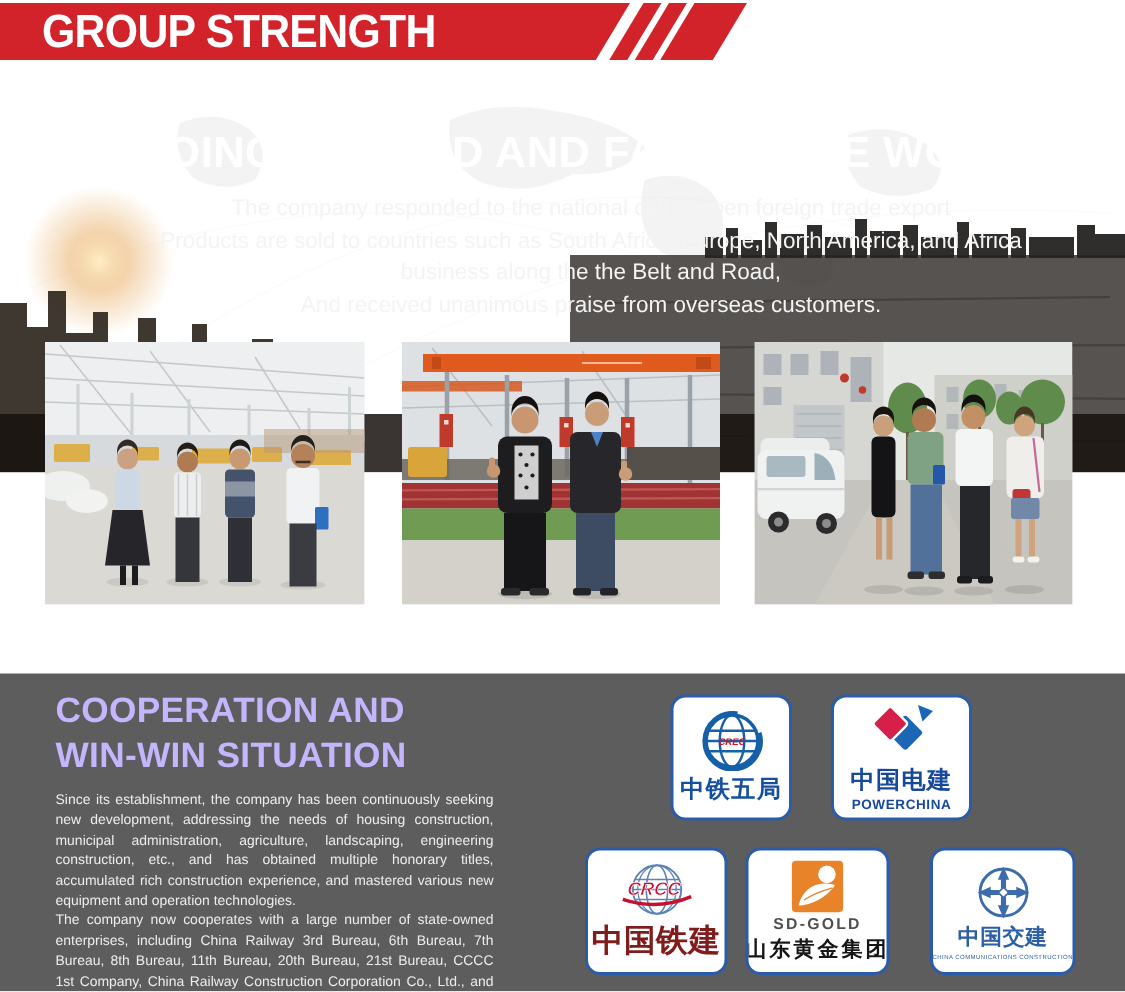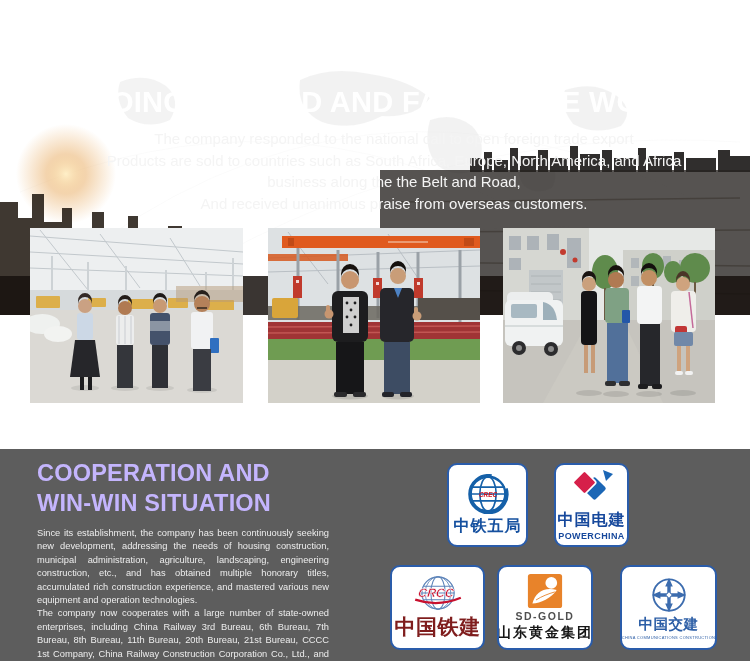--- a/index.html
+++ b/index.html
@@ -41,38 +41,45 @@
   .coop-left{position:absolute;left:37px;top:9px;width:292px;}
   .coop-title{margin:0;font-size:23.5px;line-height:30px;font-weight:bold;color:#c4b5fd;letter-spacing:.2px;}
   .coop-text{margin-top:9px;font-size:9.3px;line-height:13.4px;text-align:justify;color:#ededed;}
   .coop-text p{margin:0;}
 
   
   .card{position:absolute;background:#fff;border:2px solid #2a5caa;border-radius:10px;
         box-sizing:border-box;display:flex;flex-direction:column;align-items:center;
         justify-content:center;text-align:left;overflow:hidden;}
   .card-c1{left:447px;top:14px;width:81px;height:84px;}
-  .card-c2{left:554px;top:14px;width:75px;height:84px;}
+  .card-c2{left:554px;top:14px;width:94px;height:84px;}
   .card-c3{left:390px;top:116px;width:95px;height:85px;}
   .card-c4{left:497px;top:116px;width:96px;height:85px;}
   .card-c5{left:605px;top:116px;width:97px;height:85px;margin-left:15px;}
   .c1-label{font-size:16px;font-weight:bold;color:#15509f;letter-spacing:1px;margin-top:2px;white-space:nowrap;}
   .c2-label{font-size:16px;font-weight:bold;color:#16489c;letter-spacing:1px;margin-top:1px;white-space:nowrap;}
   .c2-sub{font-size:9px;font-weight:bold;color:#16489c;letter-spacing:.4px;white-space:nowrap;}
   .c3-label{font-size:21px;font-weight:bold;color:#7f1d1d;letter-spacing:.5px;margin-top:1px;white-space:nowrap;}
   .c4-label{font-size:10.5px;font-weight:bold;color:#4f4f4f;letter-spacing:1.5px;margin-top:1px;white-space:nowrap;}
   .c4-sub{font-size:14px;font-weight:bold;color:#161616;letter-spacing:2px;margin-top:2px;white-space:nowrap;}
   .c5-label{font-size:14.5px;font-weight:bold;color:#2c5ea6;letter-spacing:.5px;margin-top:1px;white-space:nowrap;}
   .c5-sub{font-size:4px;color:#2c5ea6;letter-spacing:.3px;margin-top:1px;white-space:nowrap;}
 </style>
 </head>
 <body>
 
 <div class="page">
 
+  <div class="banner">
+    <div class="piece b-main"></div>
+    <div class="piece b-s1"></div>
+    <div class="piece b-s2"></div>
+    <div class="piece b-s3"></div>
+    <div class="banner-title">GROUP STRENGTH</div>
+  </div>
 
   <div class="hero">
     <svg class="hero-art" viewBox="0 0 750 253" preserveAspectRatio="none">
       <defs>
         <radialGradient id="sun" cx="50%" cy="50%" r="50%">
           <stop offset="0%" stop-color="#ffeec2" stop-opacity=".9"></stop>
           <stop offset="40%" stop-color="#e8a95c" stop-opacity=".5"></stop>
           <stop offset="100%" stop-color="#e8a95c" stop-opacity="0"></stop>
         </radialGradient>
       </defs>

